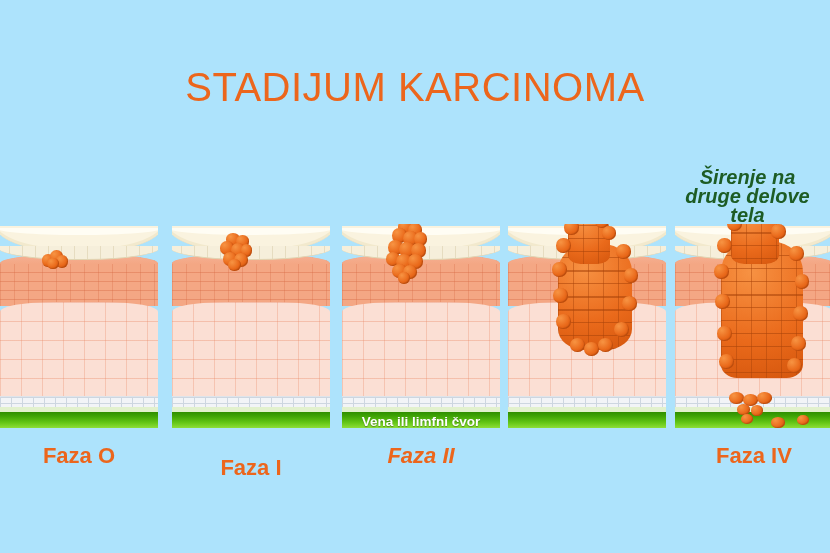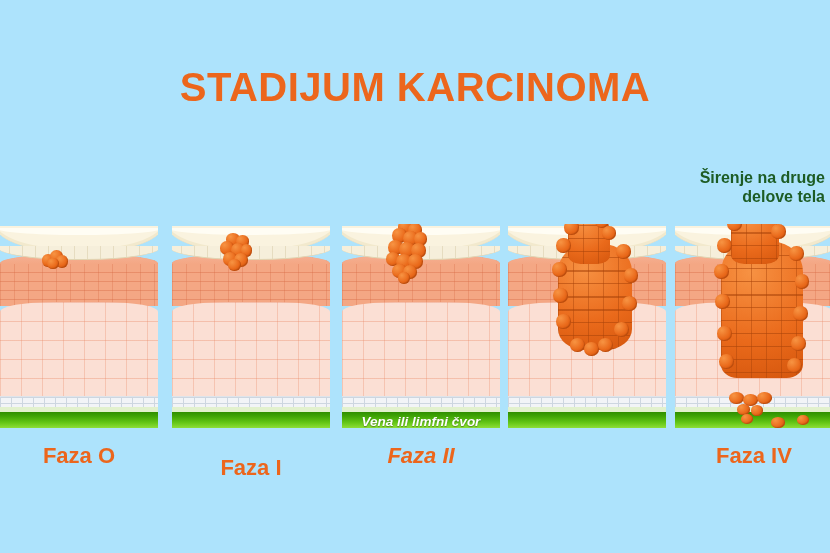--- a/index.html
+++ b/index.html
@@ -10,36 +10,36 @@
     overflow:hidden;
     position:relative;
   }
   .canvas{position:relative;width:830px;height:553px;}
 
   
   .title{
     position:absolute;left:0;top:65px;width:830px;
     text-align:center;
     color:#ec661c;
-    font-size:40px;font-weight:bold;
+    font-size:40px;font-weight:normal;
     letter-spacing:0.5px;
     font-family:"Liberation Sans", sans-serif;
   }
 
   
   .spread-note{
     position:absolute;left:670px;top:168px;width:155px;
-    text-align:right;
+    text-align:center;
     color:#1d5c24;
-    font-weight:bold;font-size:16px;line-height:19px;
+    font-weight:bold;font-size:20px;line-height:19px;font-style:italic;
   }
 
   
   .panels{
-    position:absolute;left:0;top:224px;width:697px;height:204px;font-style:italic;
+    position:absolute;left:0;top:224px;width:697px;height:204px;
   }
   .panel{
     position:absolute;top:0;width:158px;height:204px;
   }
   .p0{left:0px;}
   .p1{left:172px;}
   .p2{left:342px;}
   .p3{left:508px;}
   .p4{left:675px;}
 

